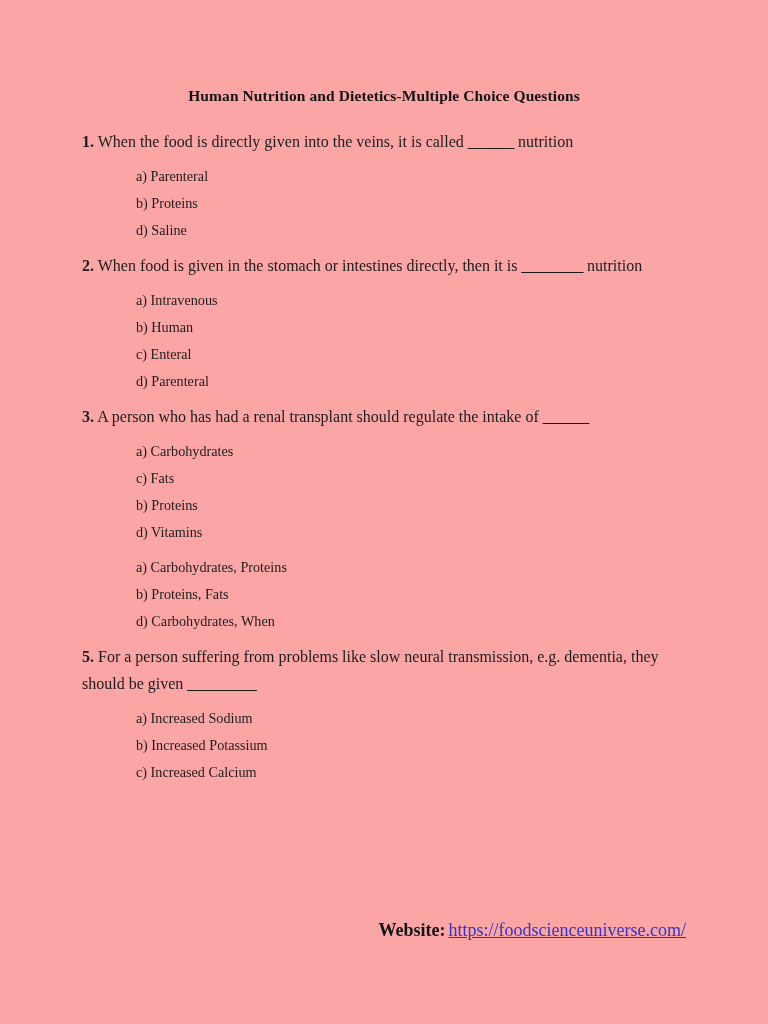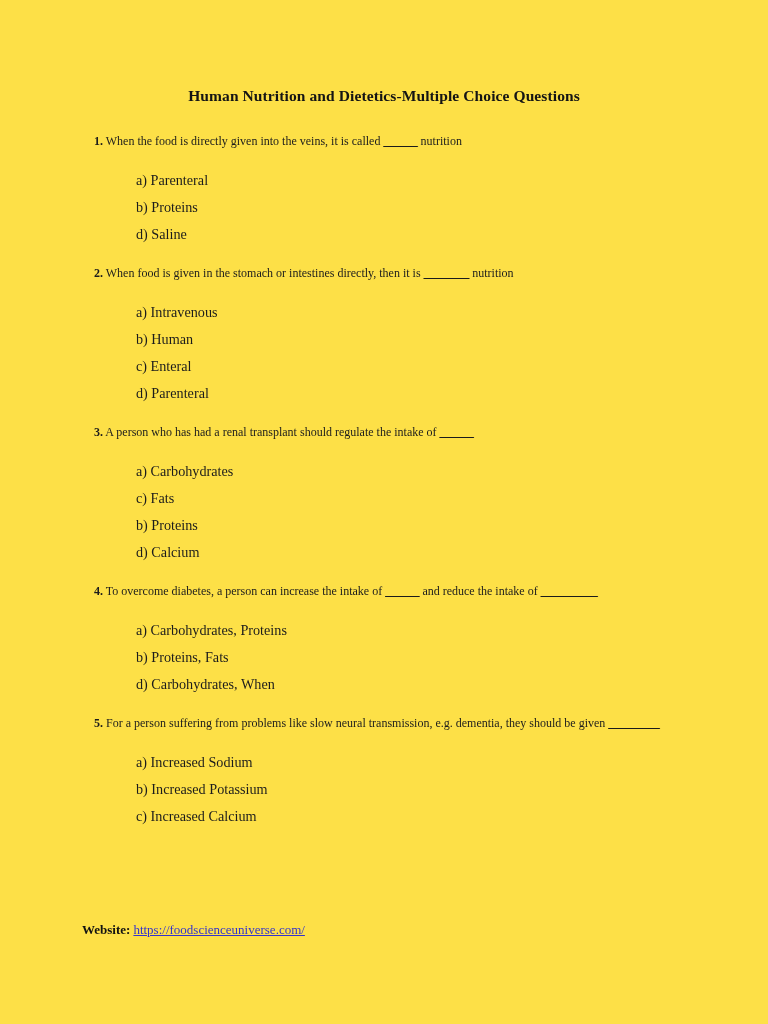--- a/index.html
+++ b/index.html
@@ -17,21 +17,21 @@
     color: #1c1c1c;
     -webkit-font-smoothing: antialiased;
   }
 
   .page {
     position: absolute;
     left: 0;
     top: 0;
     width: 768px;
     height: 1024px;
-    background: #fde047;
+    background: #fca5a5;
   }
 
   .content {
     position: absolute;
     left: 82px;
     top: 86px;
     width: 604px;
   }
 
   .doc-title {
@@ -42,23 +42,23 @@
     line-height: 20px;
     margin: 0 0 22px 0;
     color: #141414;
   }
 
   .question-block {
     margin-bottom: 1px;
   }
 
   .q-text {
-    font-size: 12px;
+    font-size: 16px;
     line-height: 27px;
-    margin: 12px;
+    margin: 0;
     color: #1c1c1c;
     text-align: left;
   }
 
   .q-text.justified {
     text-align: justify;
     text-justify: inter-word;
   }
 
   .q-num {
@@ -82,22 +82,22 @@
     padding-left: 46px;
     color: #1c1c1c;
     white-space: nowrap;
   }
 
   .footer {
     position: absolute;
     left: 82px;
     top: 920px;
     width: 604px;
-    text-align: left;
-    font-size: 13px;
+    text-align: right;
+    font-size: 18px;
     line-height: 20px;
   }
 
   .footer-label {
     font-weight: bold;
     color: #121212;
   }
 
   .footer-link {
     color: #3333cc;
@@ -132,26 +132,25 @@
         <li class="option">d) Parenteral</li>
       </ul>
     </div>
 
     <div class="question-block">
       <p class="q-text"><span class="q-num">3.</span> <span>A person who has had a renal transplant should regulate the intake of</span> <span class="blank">______</span></p>
       <ul class="options">
         <li class="option">a) Carbohydrates</li>
         <li class="option">c) Fats</li>
         <li class="option">b) Proteins</li>
-        <li class="option">d) Calcium</li>
+        <li class="option">d) Vitamins</li>
       </ul>
     </div>
 
     <div class="question-block">
-      <p class="q-text justified"><span class="q-num">4.</span> <span>To overcome diabetes, a person can increase the intake of</span> <span class="blank">______</span> <span>and reduce the intake of</span> <span class="blank">__________</span></p>
       <ul class="options">
         <li class="option">a) Carbohydrates, Proteins</li>
         <li class="option">b) Proteins, Fats</li>
         <li class="option">d) Carbohydrates, When</li>
       </ul>
     </div>
 
     <div class="question-block">
       <p class="q-text"><span class="q-num">5.</span> <span>For a person suffering from problems like slow neural transmission, e.g. dementia, they should be given</span> <span class="blank">_________</span></p>
       <ul class="options">

